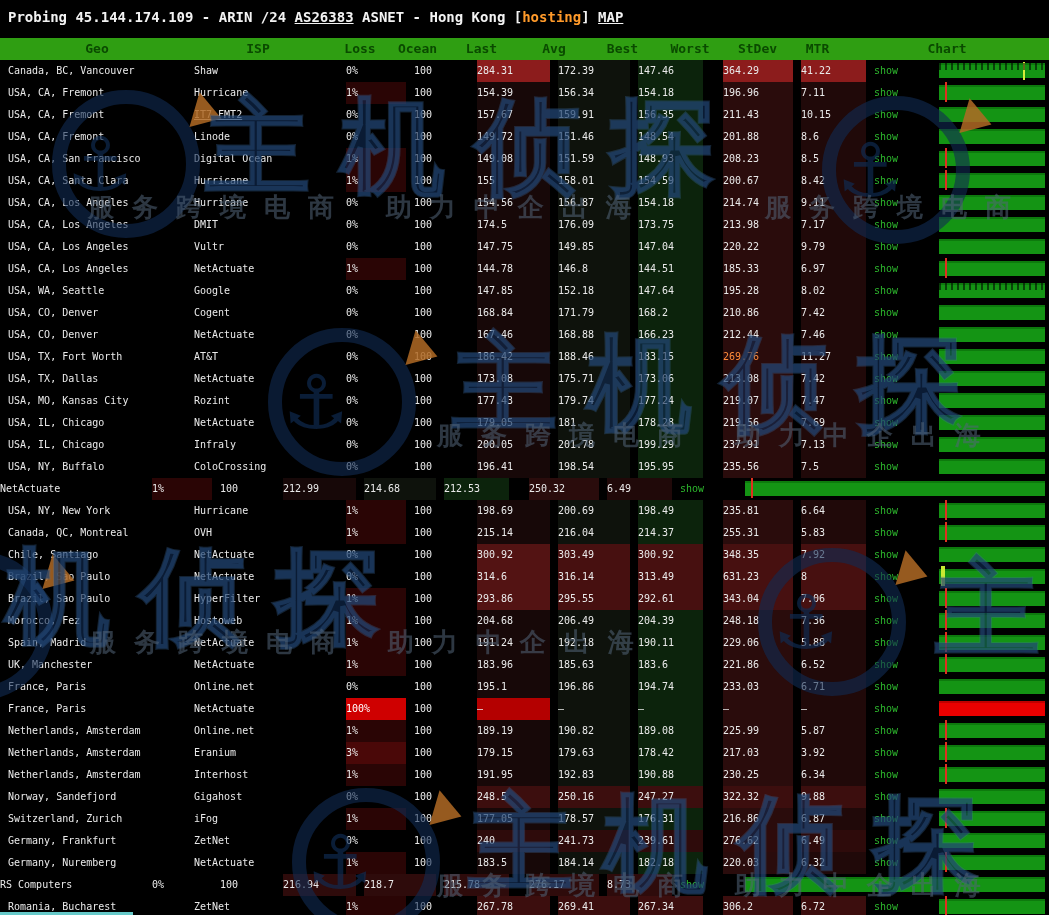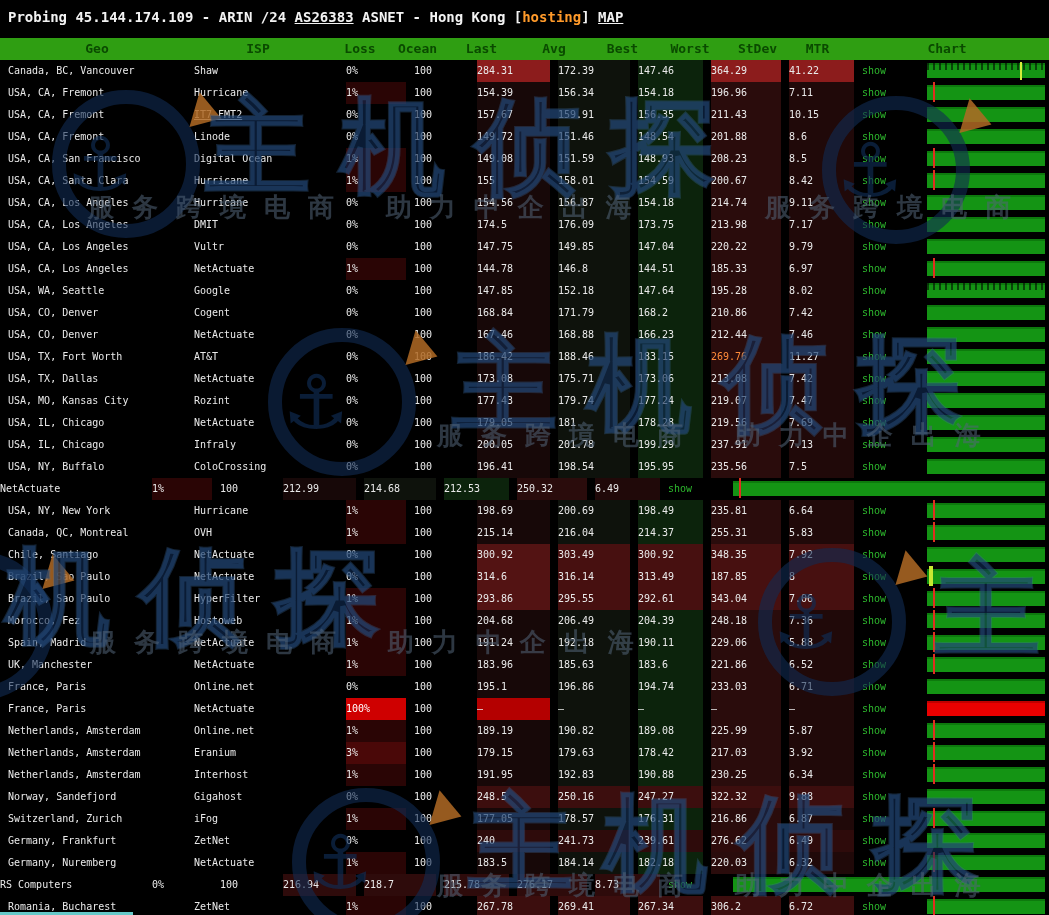--- a/index.html
+++ b/index.html
@@ -24,21 +24,21 @@
   .best{width:65px;}
   .worst{width:70px;}
   .stdev{width:65px;}
   .mtr{width:55px;}
   .chart{flex:1;}
 
   
   .row .last{background:#170808;}
   .row .avg{background:#0e120c;}
   .row .best{background:#0c230c;}
-  .row .worst{background:#2a0c0c;}
+  .row .worst{background:#2a0c0c;margin-left:12px;}
   .row .stdev{background:#200909;}
 
   .row.heat1 .last,.row.heat1 .avg,.row.heat1 .best,.row.heat1 .worst,.row.heat1 .stdev{background:#2e0b0b;}
   .row.heat2 .last,.row.heat2 .avg,.row.heat2 .best,.row.heat2 .worst,.row.heat2 .stdev{background:#3c0e0e;}
   .row.heat3 .last{background:#531313;}
   .row.heat3 .avg,.row.heat3 .best,.row.heat3 .worst,.row.heat3 .stdev{background:#471010;}
 
   .cell-red{background:#8c1c1c !important;}
   .last-bright{background:#b40000 !important;}
   .loss-lv1{background:#2a0505;}
@@ -479,21 +479,21 @@
   </div>
 
   <div class="row heat3">
     <span class="c geo">Brazil, Sao Paulo</span>
     <span class="c isp">NetActuate</span>
     <span class="c loss">0%</span>
     <span class="c sent">100</span>
     <span class="c last">314.6</span>
     <span class="c avg">316.14</span>
     <span class="c best">313.49</span>
-    <span class="c worst">187.85</span>
+    <span class="c worst">631.23</span>
     <span class="c stdev">8</span>
     <span class="c mtr"><a class="show-link">show</a></span>
     <span class="c chart">
         <span class="bar">
           <i class="tick yellow"></i>
         </span>
       </span>
   </div>
 
   <div class="row heat3">

